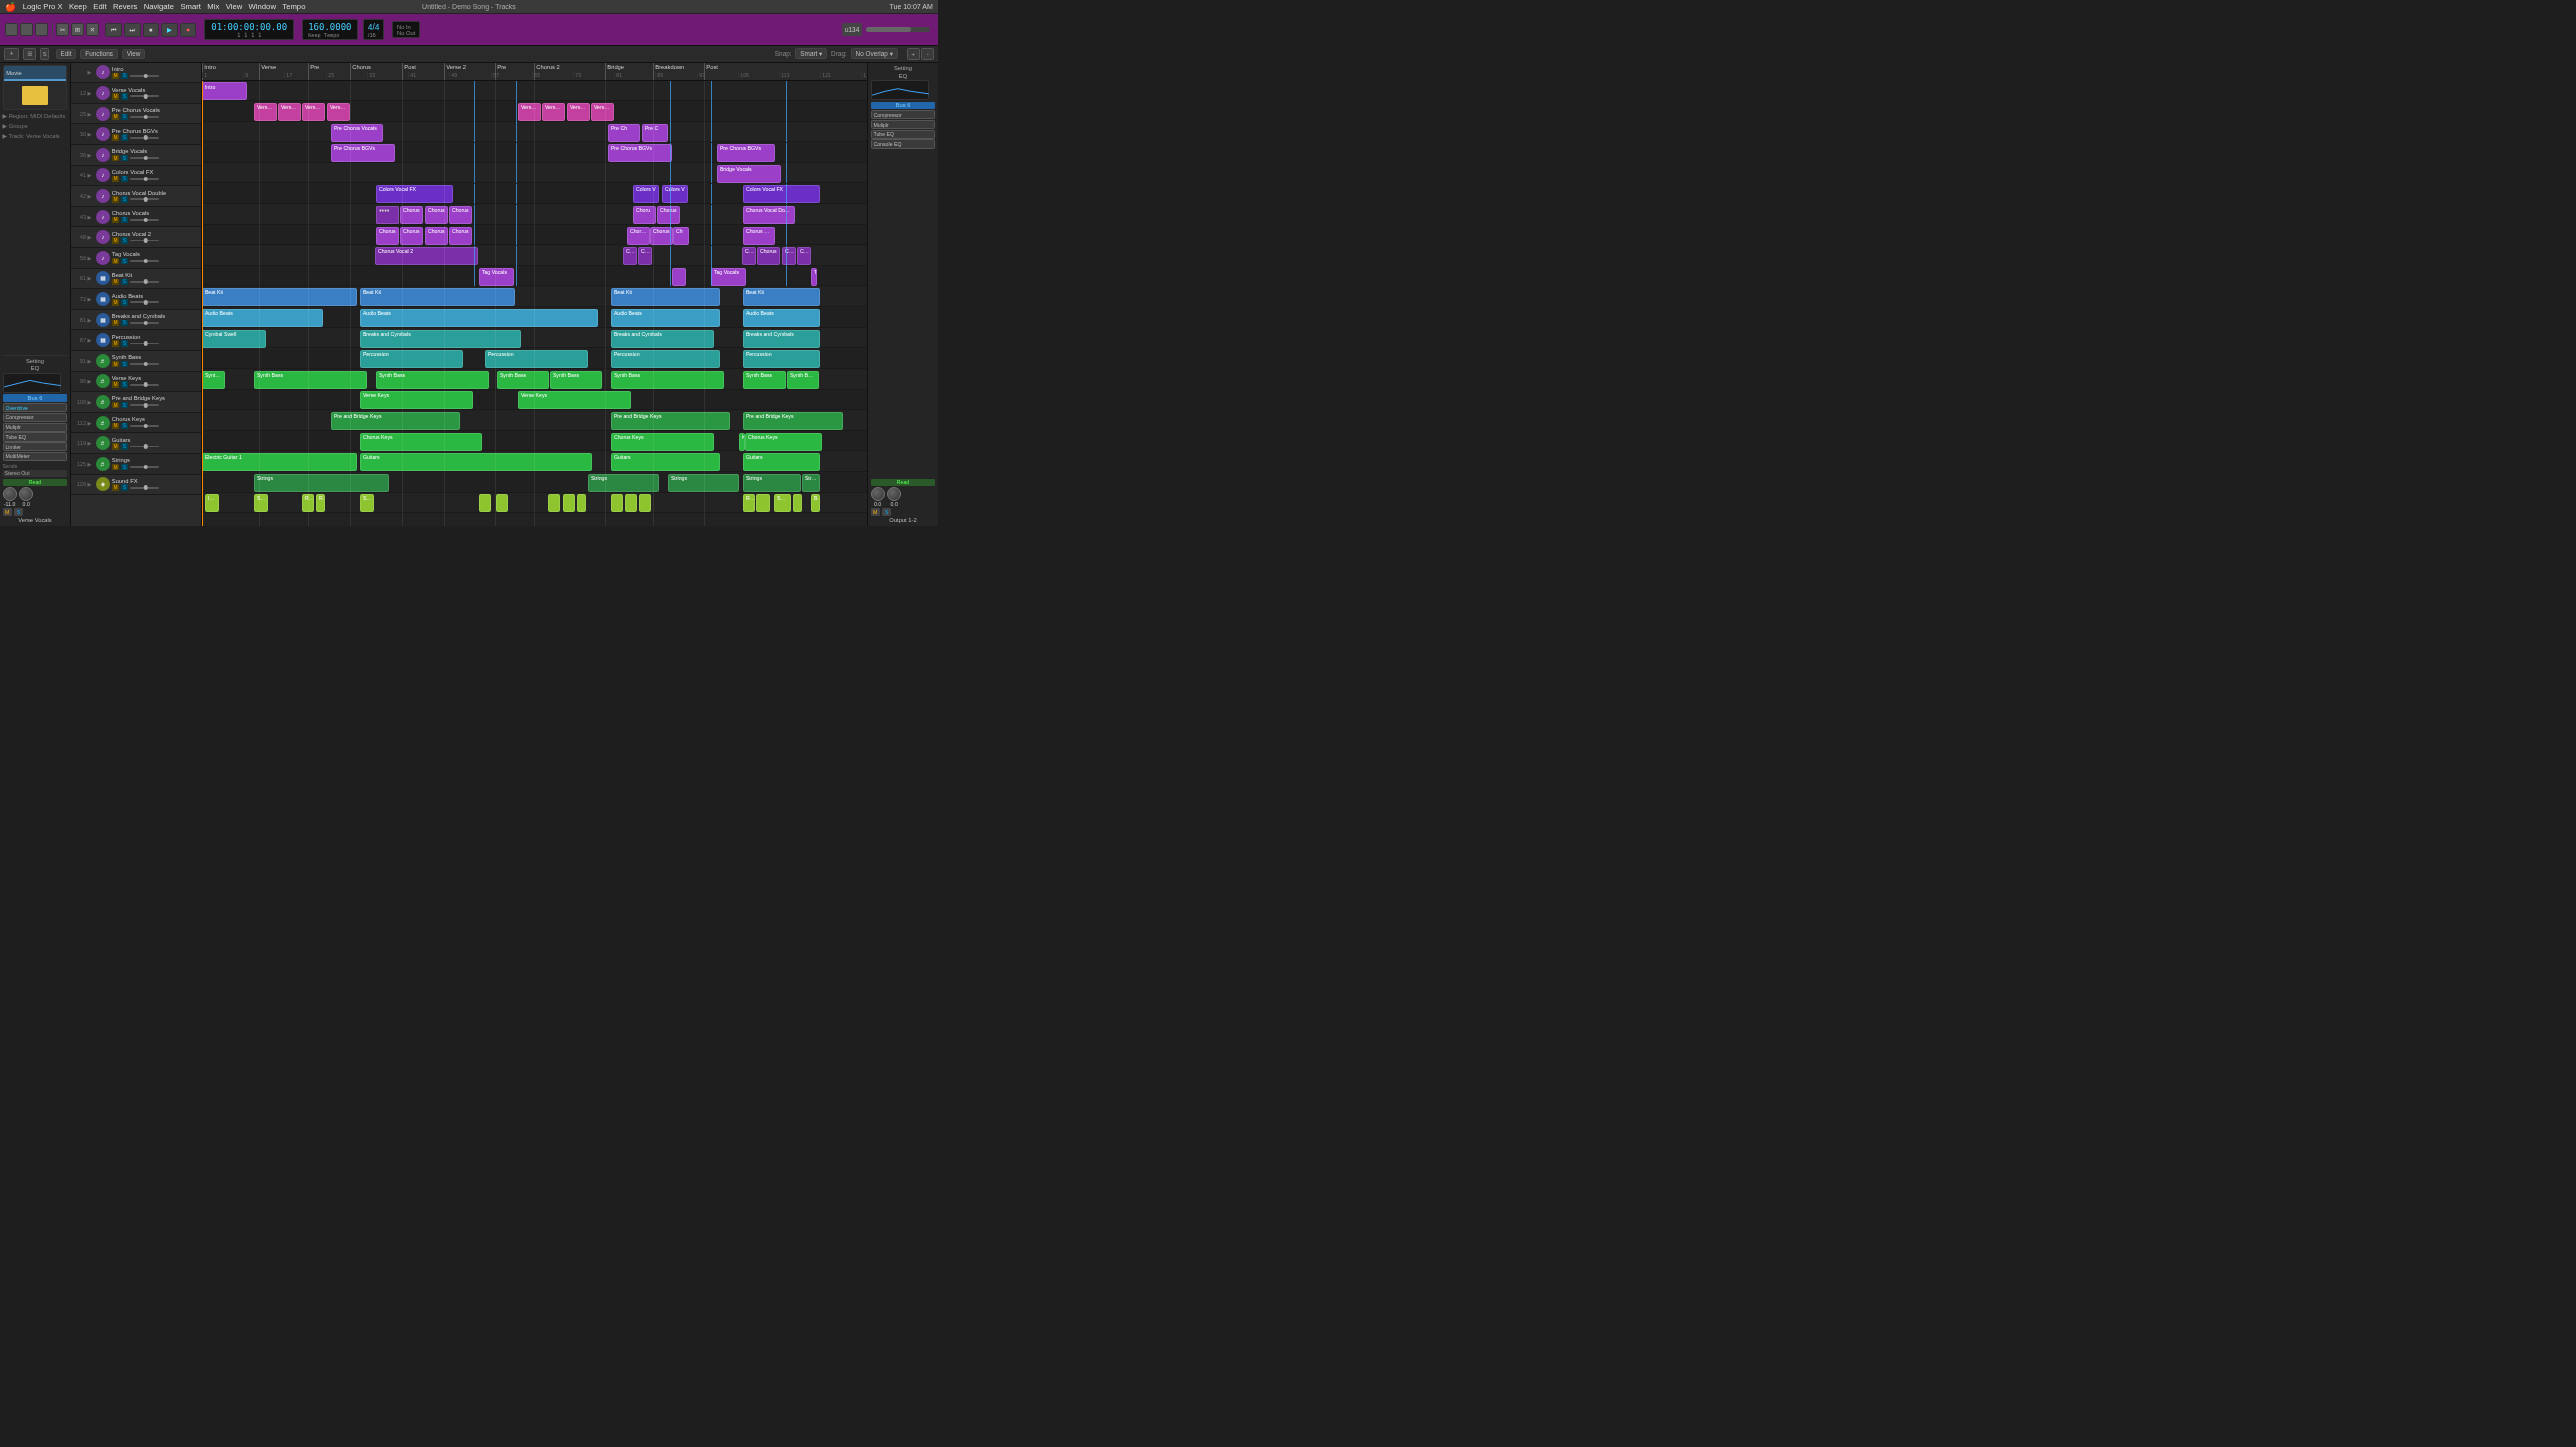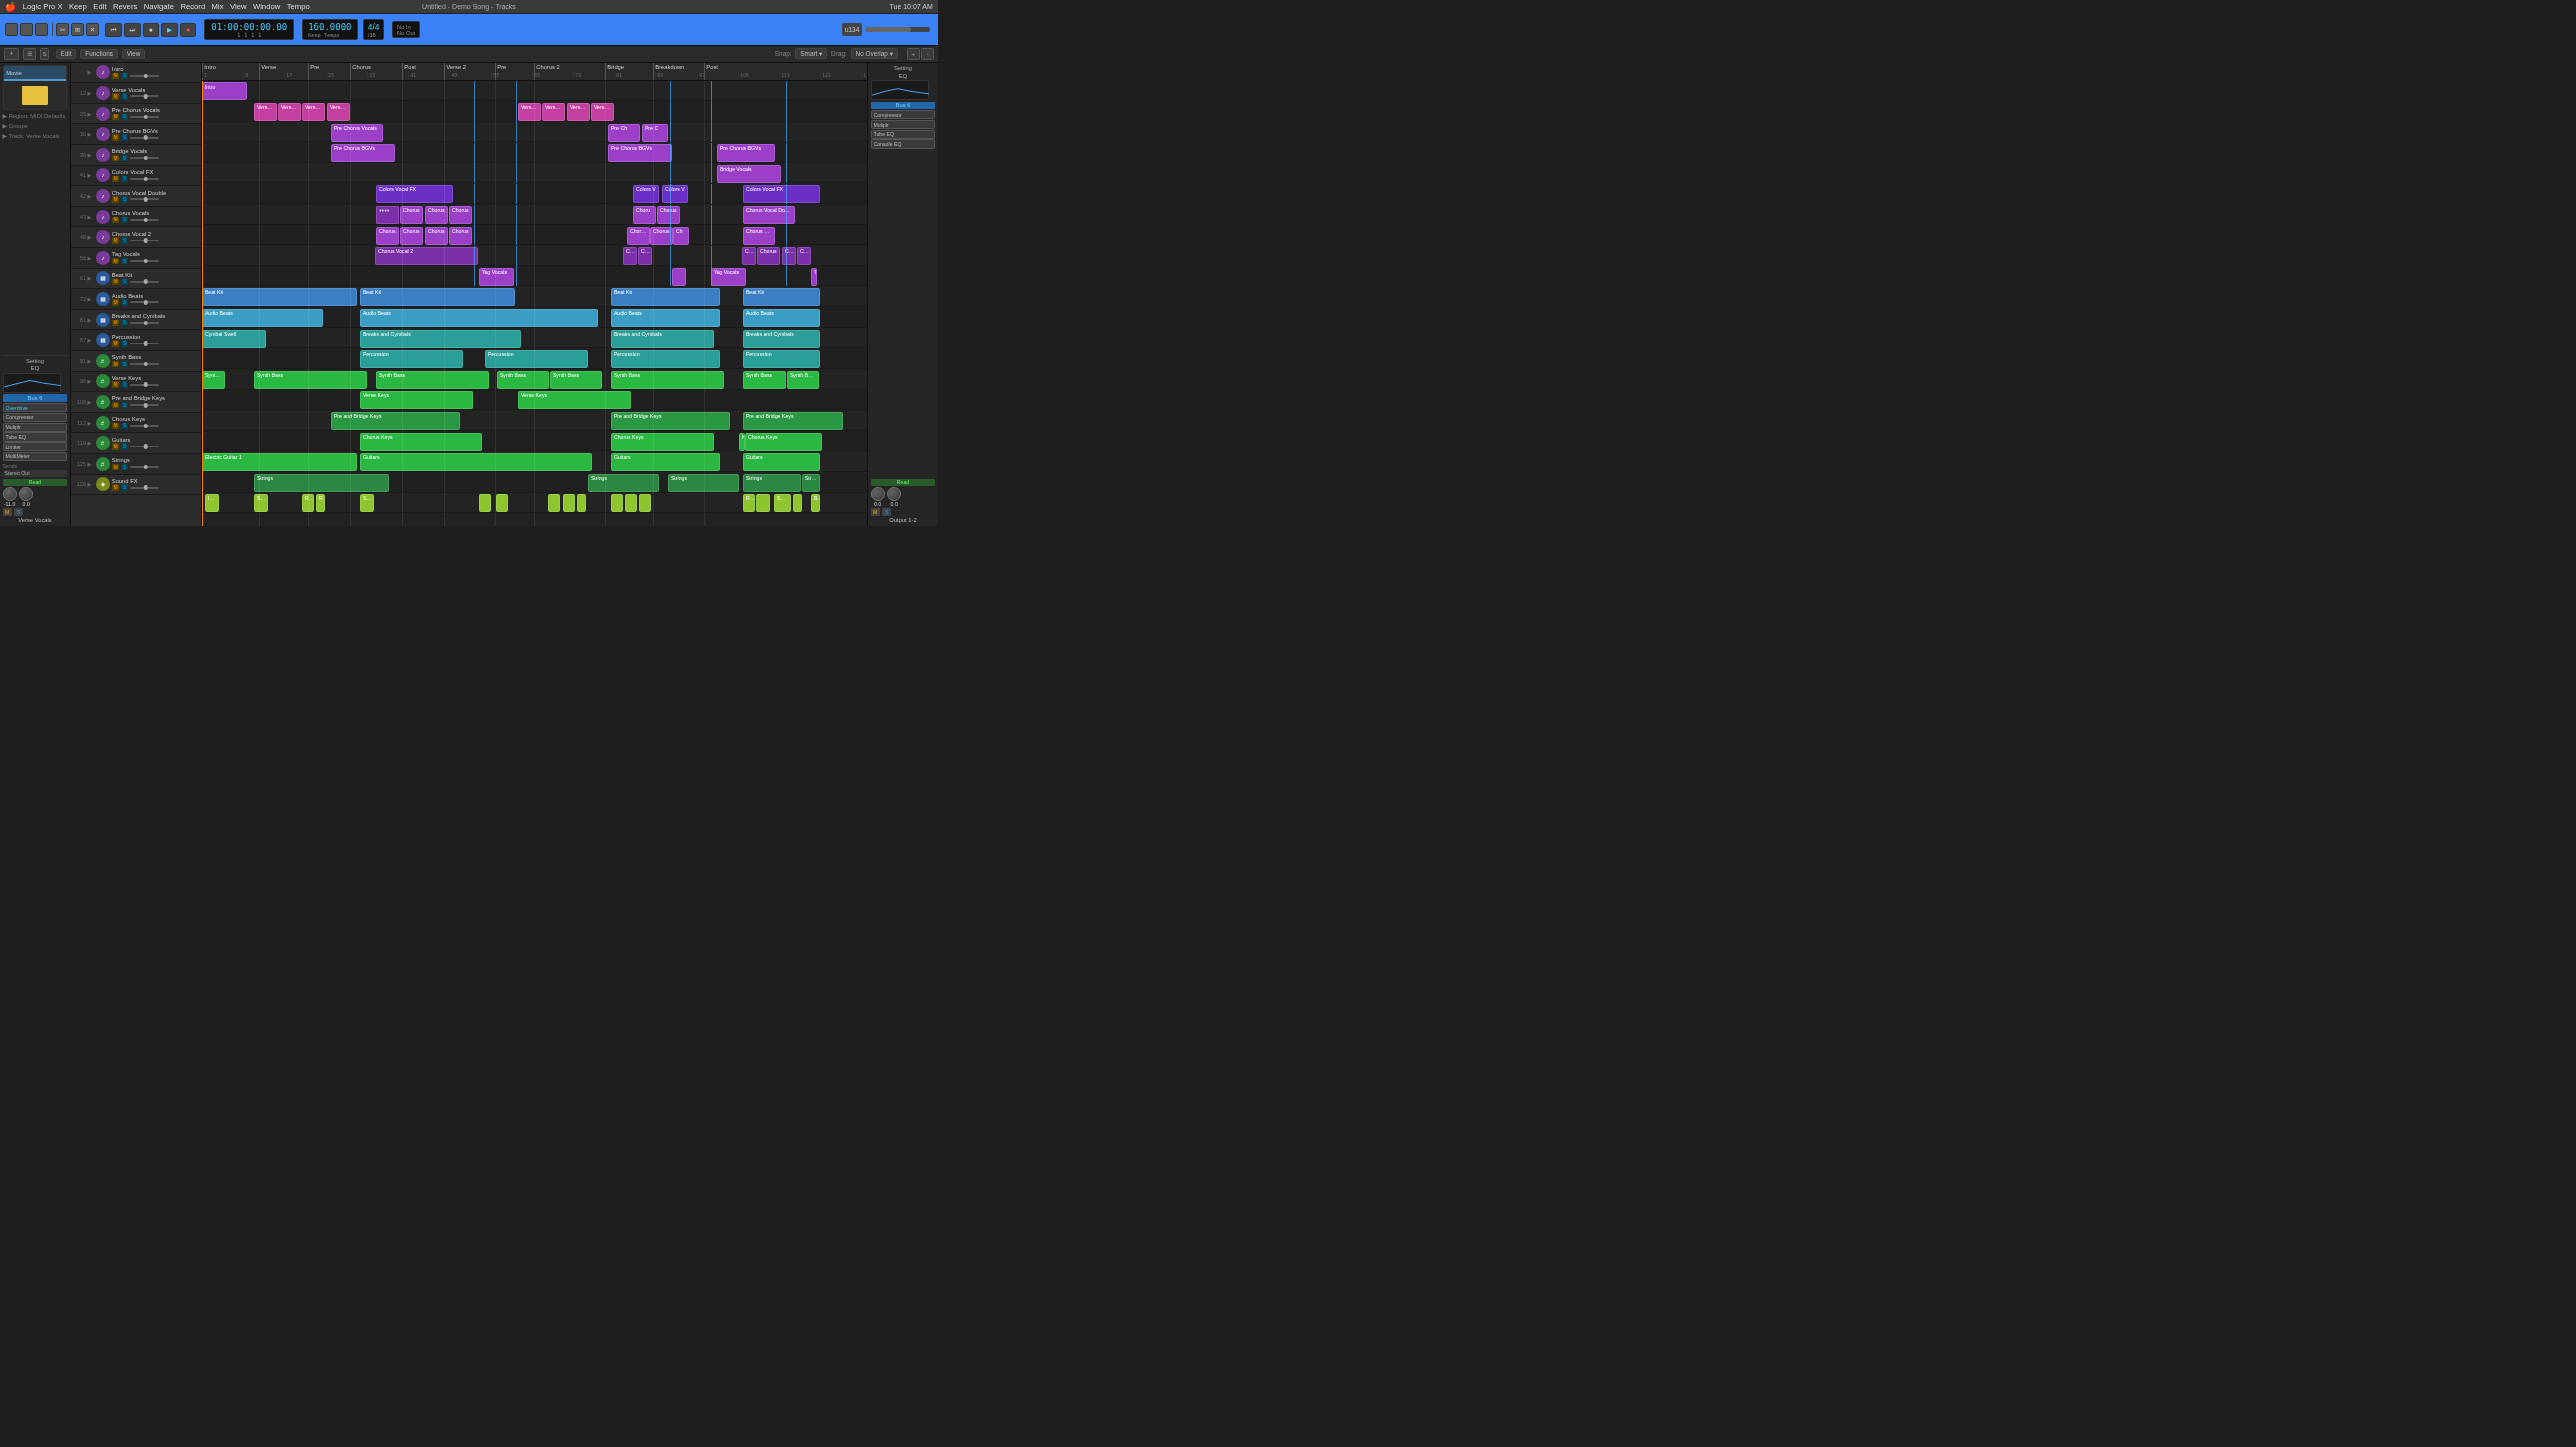--- a/index.html
+++ b/index.html
@@ -50,21 +50,21 @@
       display: flex;
       align-items: center;
       gap: 5.2px;
       font-size: 7px;
       color: #ccc;
     }
 
     
     .toolbar {
       height: 32px;
-      background: #3b82f6;
+      background: #701a75;
       border-bottom: 0.6px solid #111;
       display: flex;
       align-items: center;
       padding: 0 5.2px;
       gap: 2.6px;
       position: relative;
       z-index: 99;
     }
     .transport-controls {
       display: flex;
@@ -178,21 +178,21 @@
 <body>
 
 <div class="menu-bar">
   <div class="menu-bar-left">
     <span class="menu-item apple-logo">🍎</span>
     <span class="menu-item">Logic Pro X</span>
     <span class="menu-item">Keep</span>
     <span class="menu-item">Edit</span>
     <span class="menu-item">Revers</span>
     <span class="menu-item">Navigate</span>
-    <span class="menu-item">Record</span>
+    <span class="menu-item">Smart</span>
     <span class="menu-item">Mix</span>
     <span class="menu-item">View</span>
     <span class="menu-item">Window</span>
     <span class="menu-item">Tempo</span>
   </div>
   <div class="menu-bar-center">
     <span>Untitled - Demo Song - Tracks</span>
   </div>
   <div class="menu-bar-right">
     <span>Tue 10:07 AM</span>

